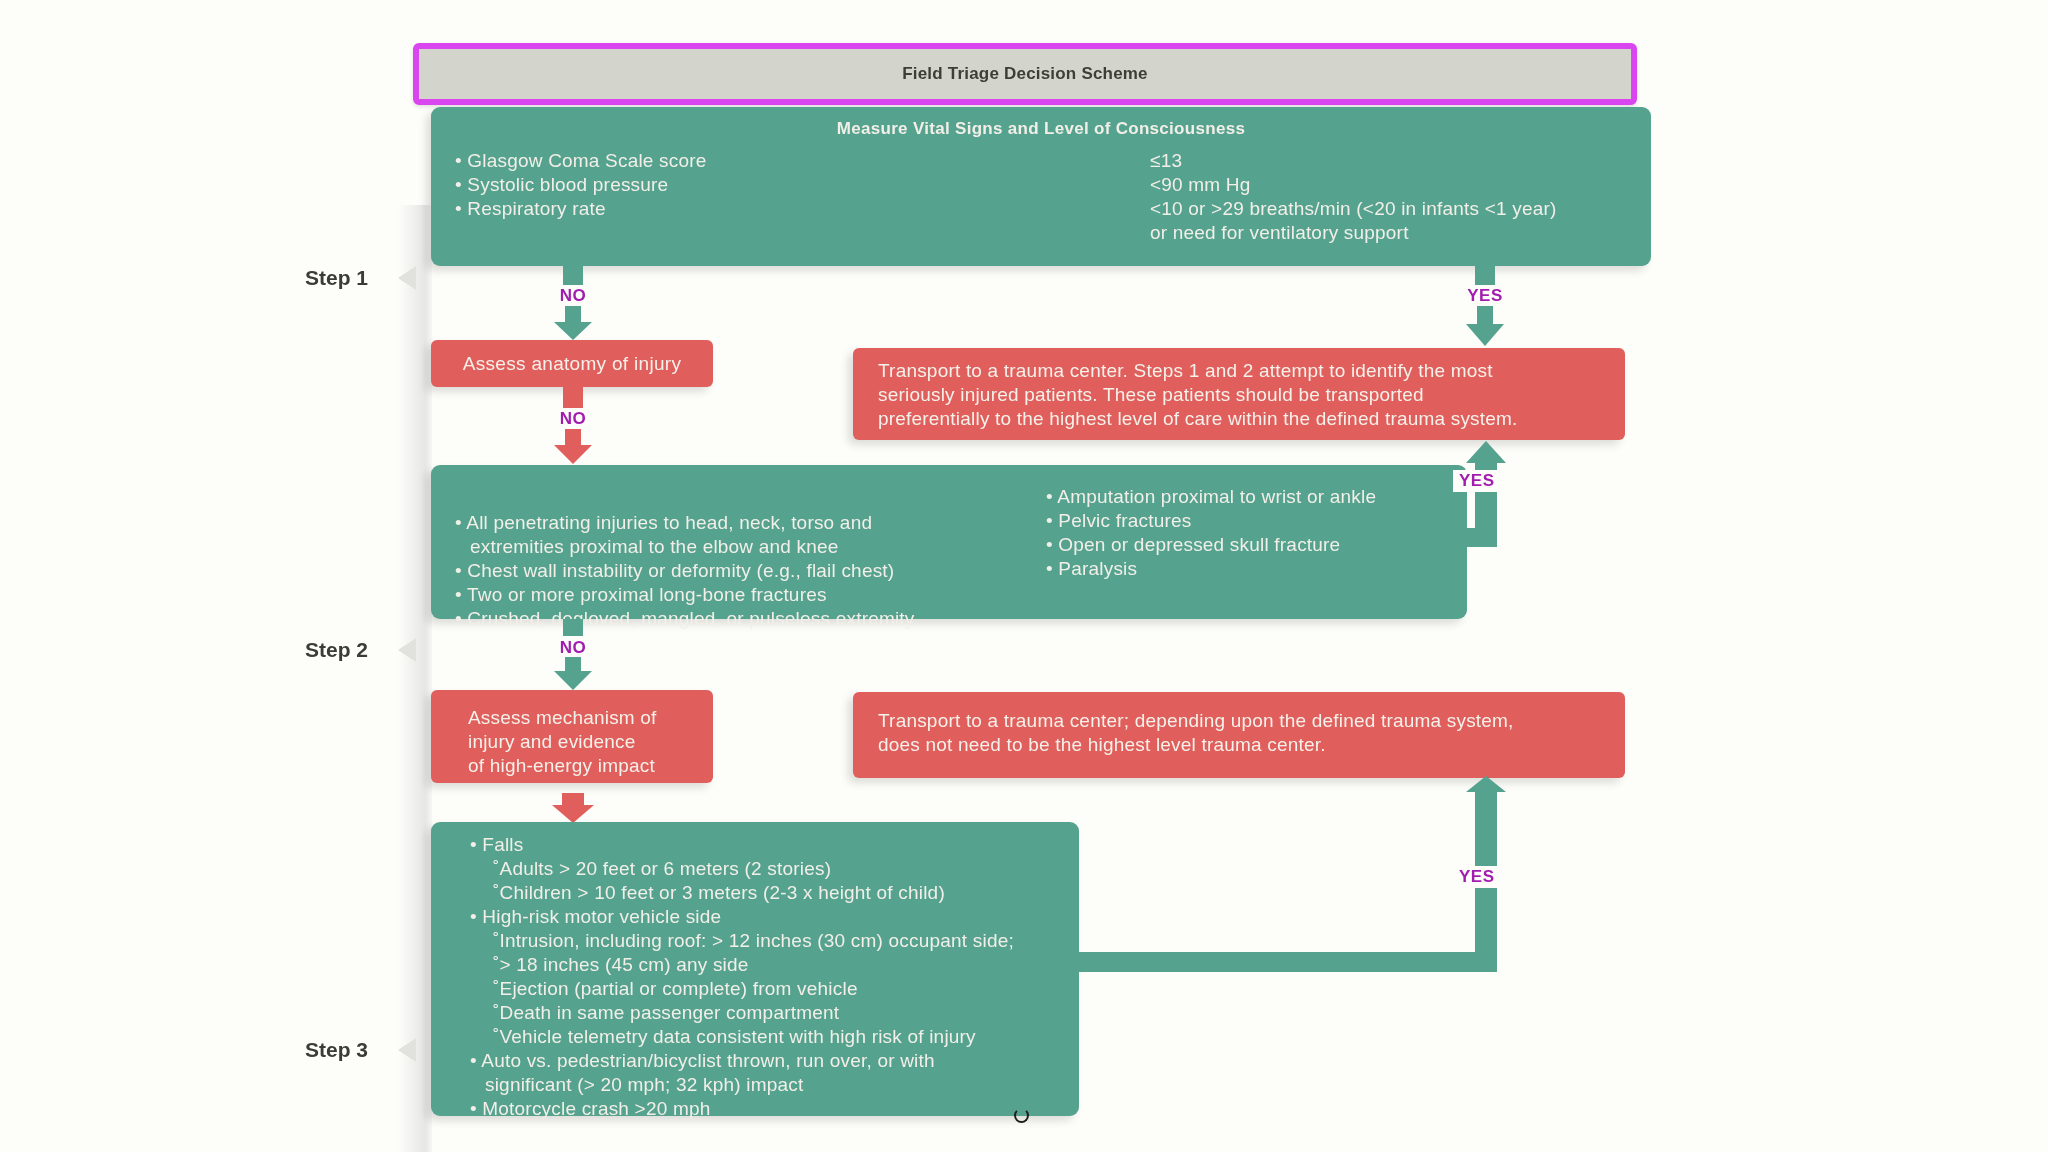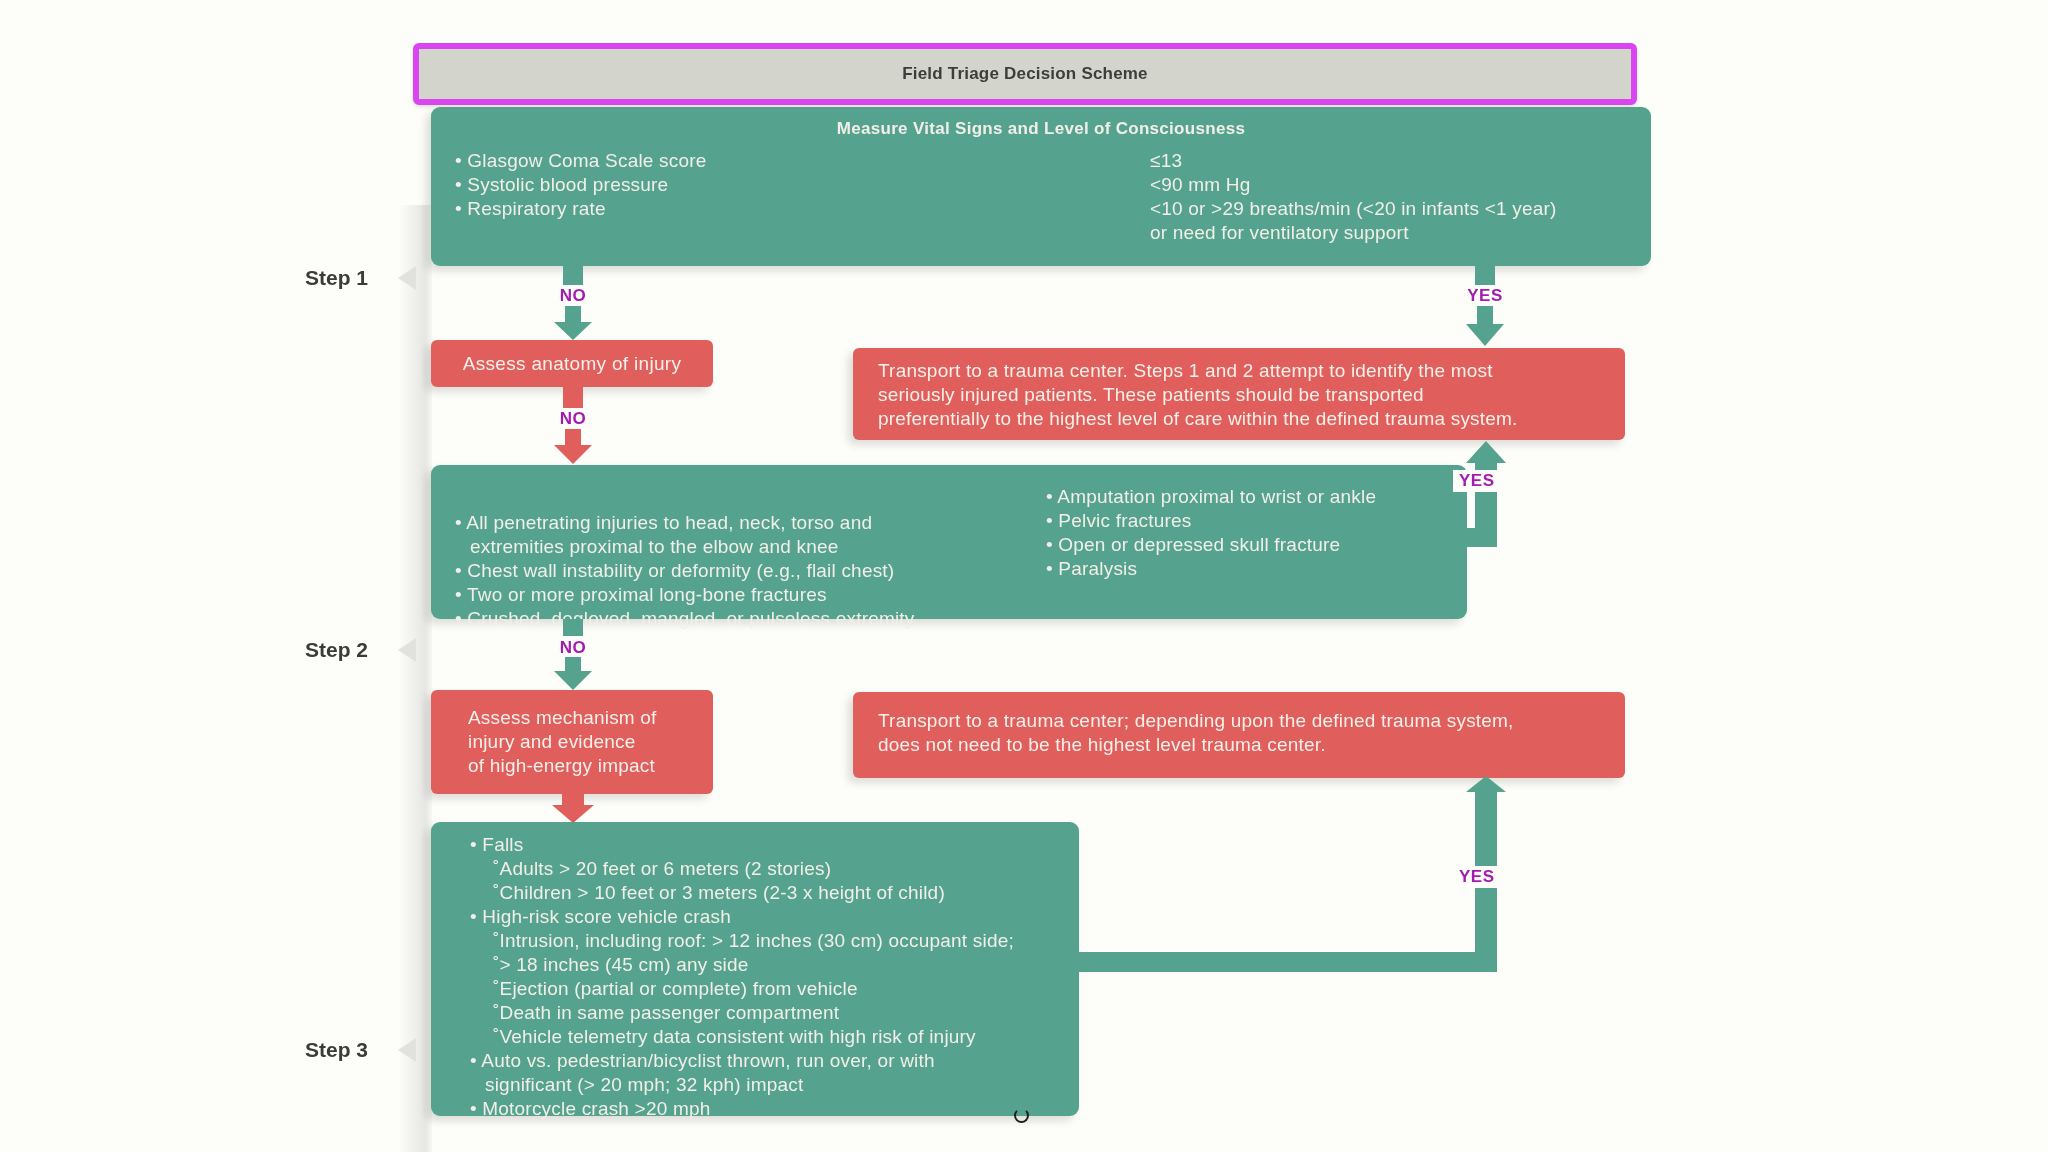--- a/index.html
+++ b/index.html
@@ -104,40 +104,40 @@
   <div class="tri" style="left:1466px;top:441px;border-left:20px solid transparent;border-right:20px solid transparent;border-bottom:22px solid #55A28E;"></div>
   <div class="abs" style="left:1453px;top:470px;">
     <div class="nylabel yeswrap">YES</div>
   </div>
 
   <div class="bar" style="left:563px;top:619px;width:20px;height:17px;"></div>
   <div class="abs nylabel" style="left:548px;top:638px;width:50px;">NO</div>
   <div class="bar" style="left:565px;top:657px;width:16px;height:14px;"></div>
   <div class="tri" style="left:554px;top:671px;border-left:19px solid transparent;border-right:19px solid transparent;border-top:19px solid #55A28E;"></div>
 
-  <div class="abs rbox" style="left:431px;top:690px;width:282px;height:104px;">
+  <div class="abs rbox" style="left:431px;top:690px;width:282px;height:93px;">
     <div class="boxtext" style="position:absolute;left:37px;top:16px;">Assess mechanism of
 injury and evidence
 of high-energy impact</div>
   </div>
 
   <div class="abs rbox" style="left:853px;top:692px;width:772px;height:86px;">
     <div class="boxtext" style="position:absolute;left:25px;top:17px;width:740px;">Transport to a trauma center; depending upon the defined trauma system,
 does not need to be the highest level trauma center.</div>
   </div>
 
   <div class="rbar" style="left:562px;top:793px;width:22px;height:12px;"></div>
   <div class="tri" style="left:552px;top:805px;border-left:21px solid transparent;border-right:21px solid transparent;border-top:18px solid #E05E5B;"></div>
 
   <div class="abs gbox" style="left:431px;top:822px;width:623px;height:294px;">
     <div class="abs" style="left:15px;top:11px;">
       <div class="line b">• Falls</div>
       <div class="line s">˚Adults &gt; 20 feet or 6 meters (2 stories)</div>
       <div class="line s">˚Children &gt; 10 feet  or 3 meters (2-3 x height of child)</div>
-      <div class="line b">• High-risk score vehicle crash</div>
+      <div class="line b">• High-risk motor vehicle side</div>
       <div class="line s">˚Intrusion, including roof: &gt; 12 inches (30 cm) occupant side;</div>
       <div class="line s">˚&gt; 18 inches (45 cm) any side</div>
       <div class="line s">˚Ejection (partial or complete) from vehicle</div>
       <div class="line s">˚Death in same passenger compartment</div>
       <div class="line s">˚Vehicle telemetry data consistent with high risk of injury</div>
       <div class="line b">• Auto vs. pedestrian/bicyclist thrown, run over, or with</div>
       <div class="line c">significant (&gt; 20 mph; 32 kph) impact</div>
       <div class="line b">• Motorcycle crash &gt;20 mph</div>
     </div>
   </div>

